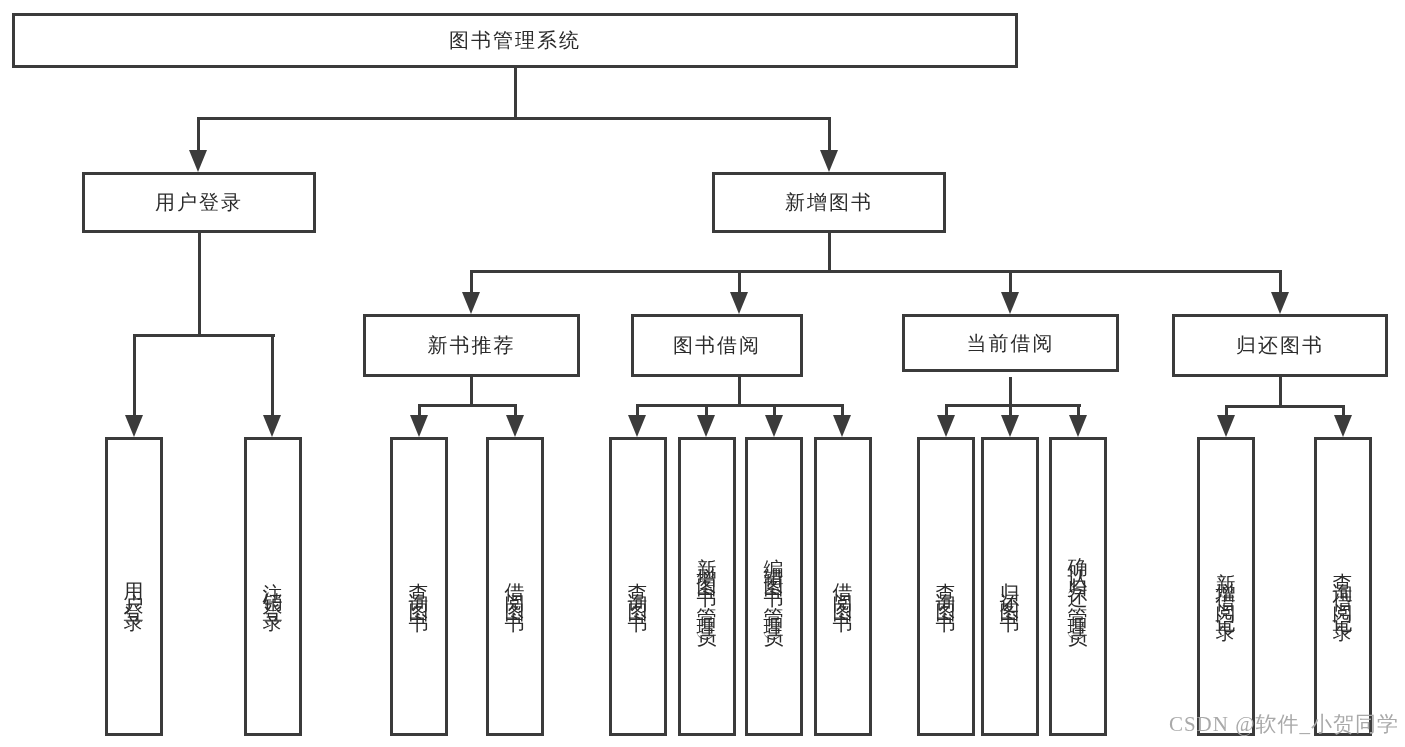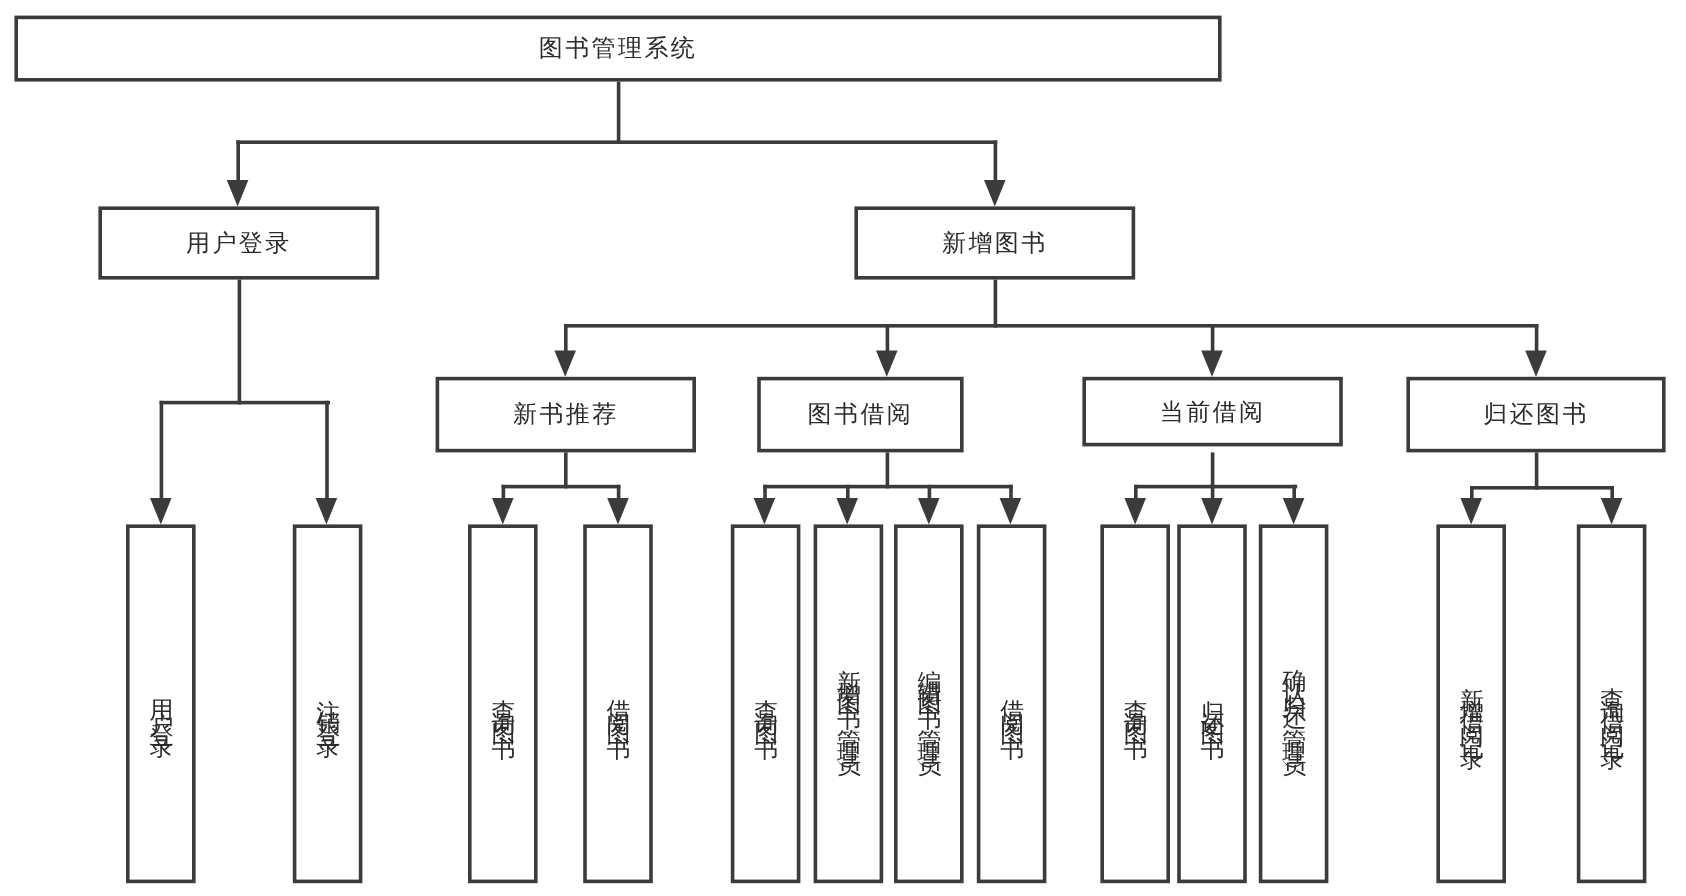--- a/index.html
+++ b/index.html
@@ -152,14 +152,15 @@
   <div class="line" style="left:1077px;top:404px;width:3px;height:14px"></div>
   <div class="head" style="left:1069px;top:415px"></div>
 
   <div class="line" style="left:1279px;top:377px;width:3px;height:31px"></div>
   <div class="line" style="left:1225px;top:405px;width:120px;height:3px"></div>
   <div class="line" style="left:1225px;top:405px;width:3px;height:13px"></div>
   <div class="head" style="left:1217px;top:415px"></div>
   <div class="line" style="left:1342px;top:405px;width:3px;height:13px"></div>
   <div class="head" style="left:1334px;top:415px"></div>
 
+  <div class="watermark">CSDN @软件_小贺同学</div>
 
 </div>
 
 </body></html>

